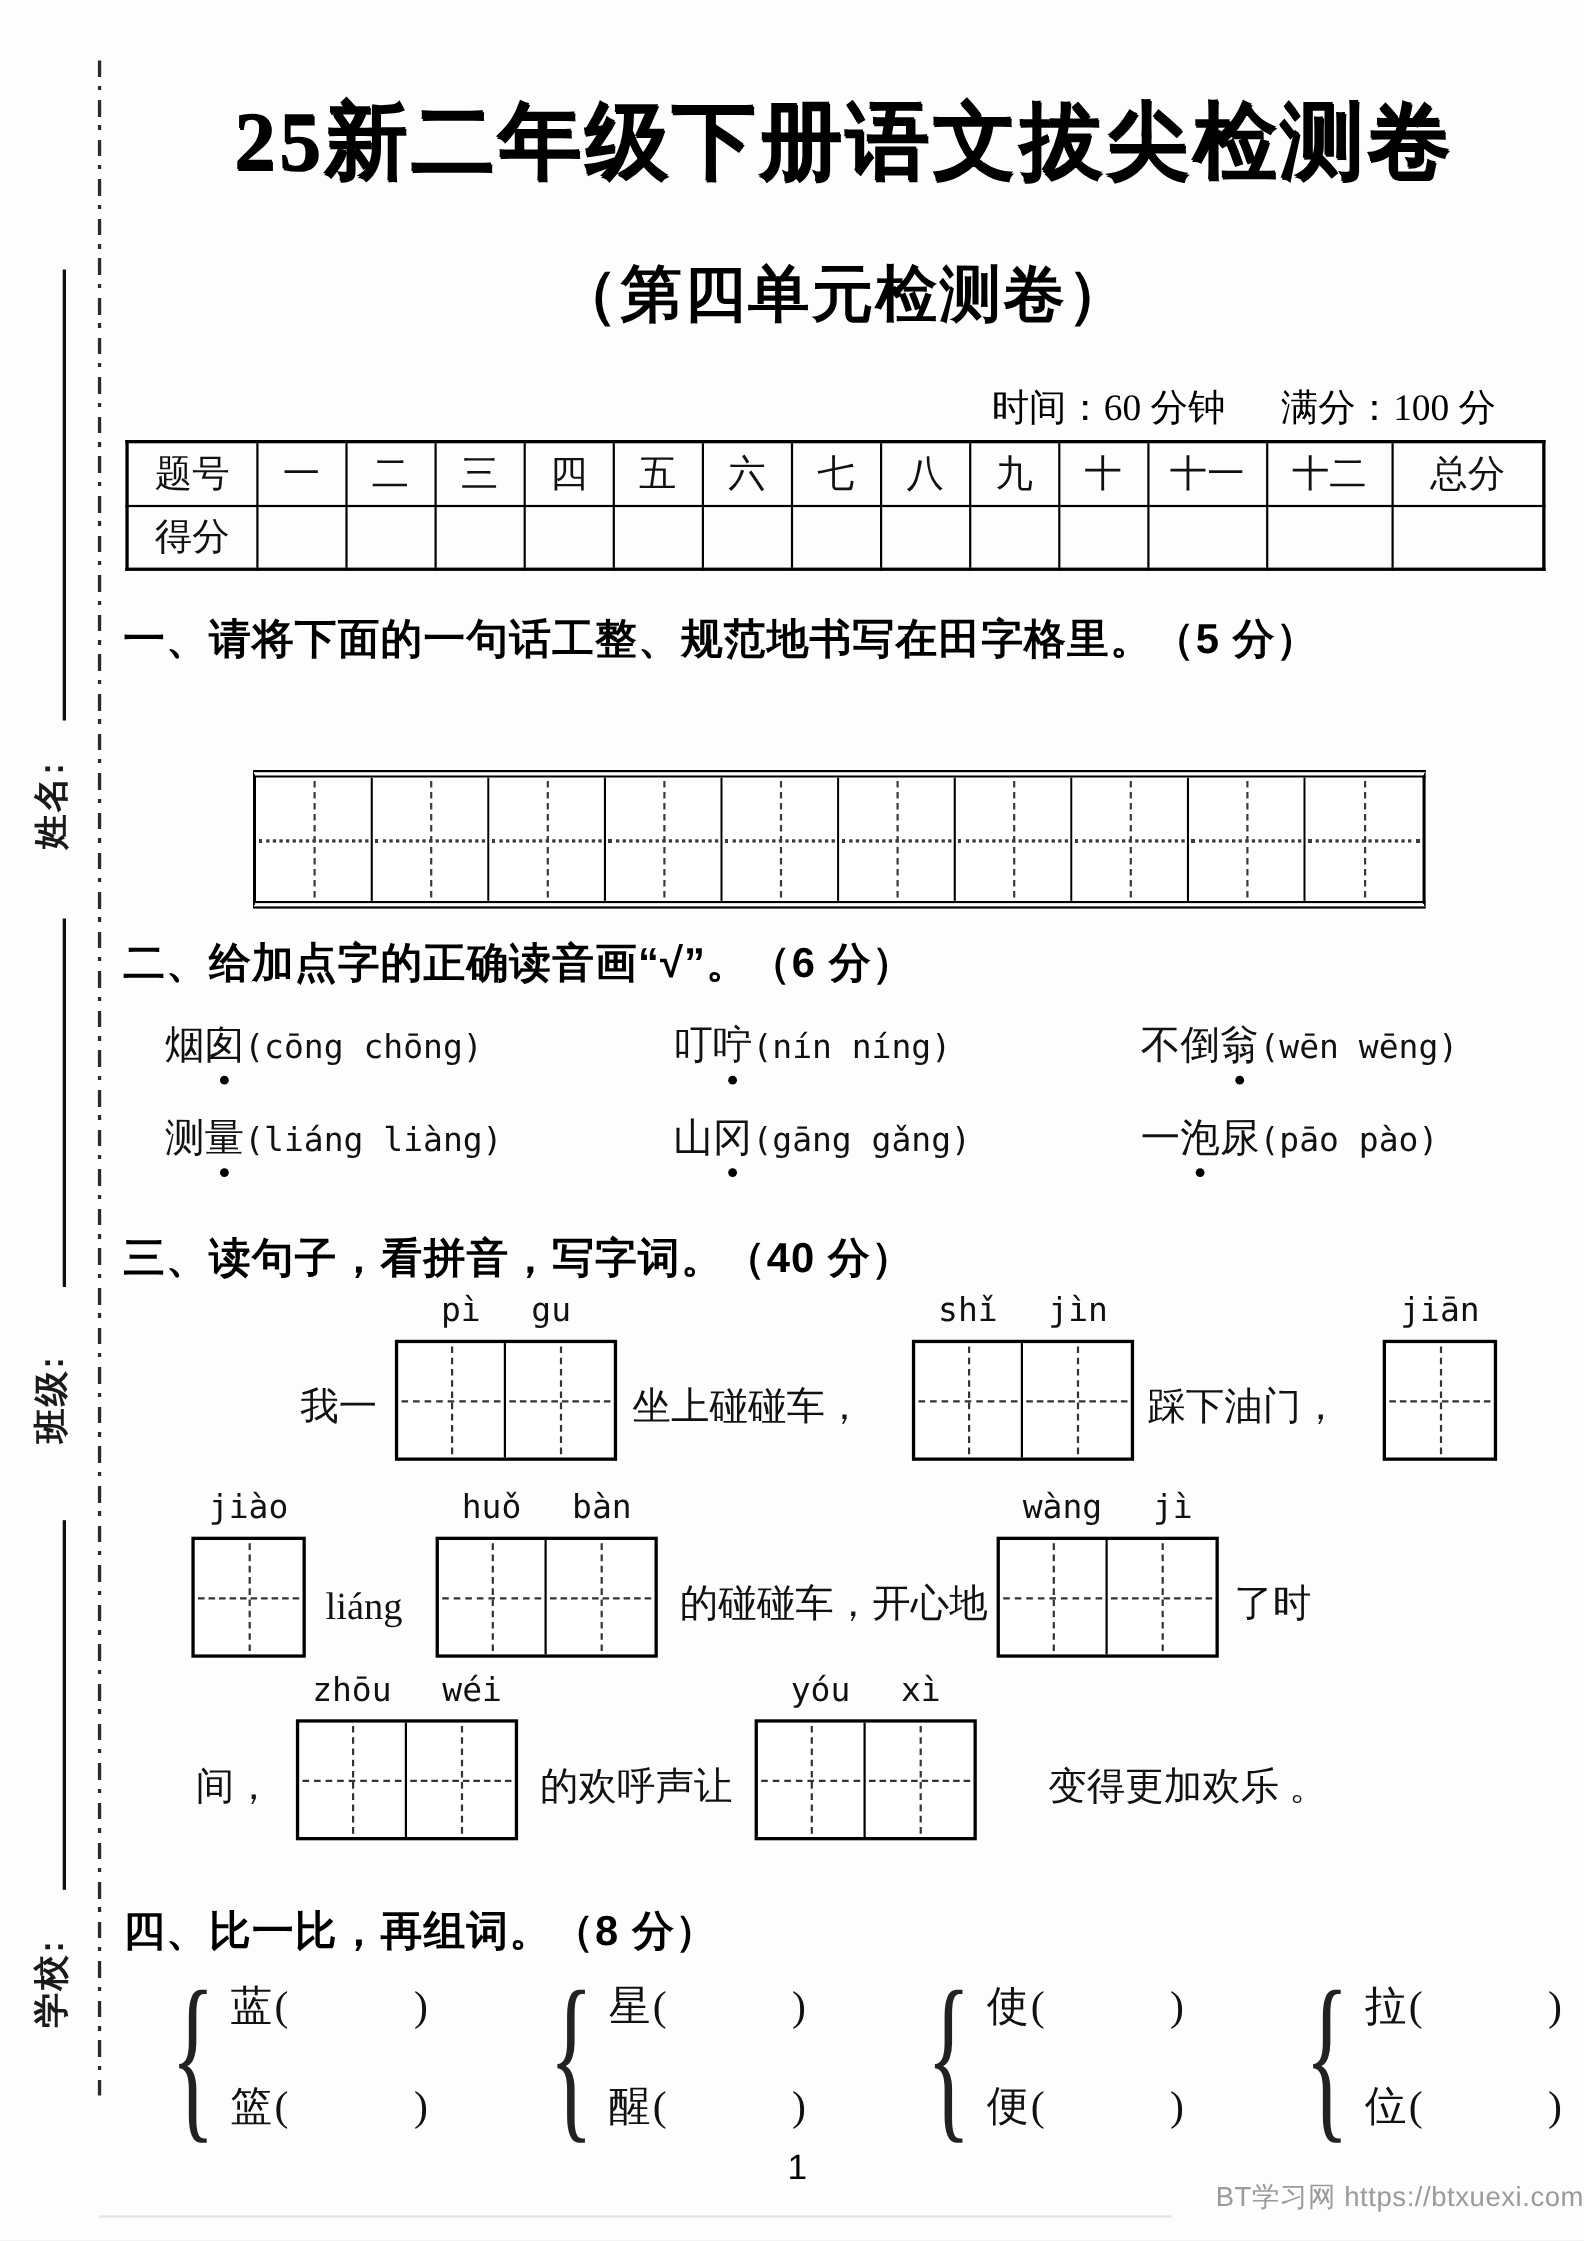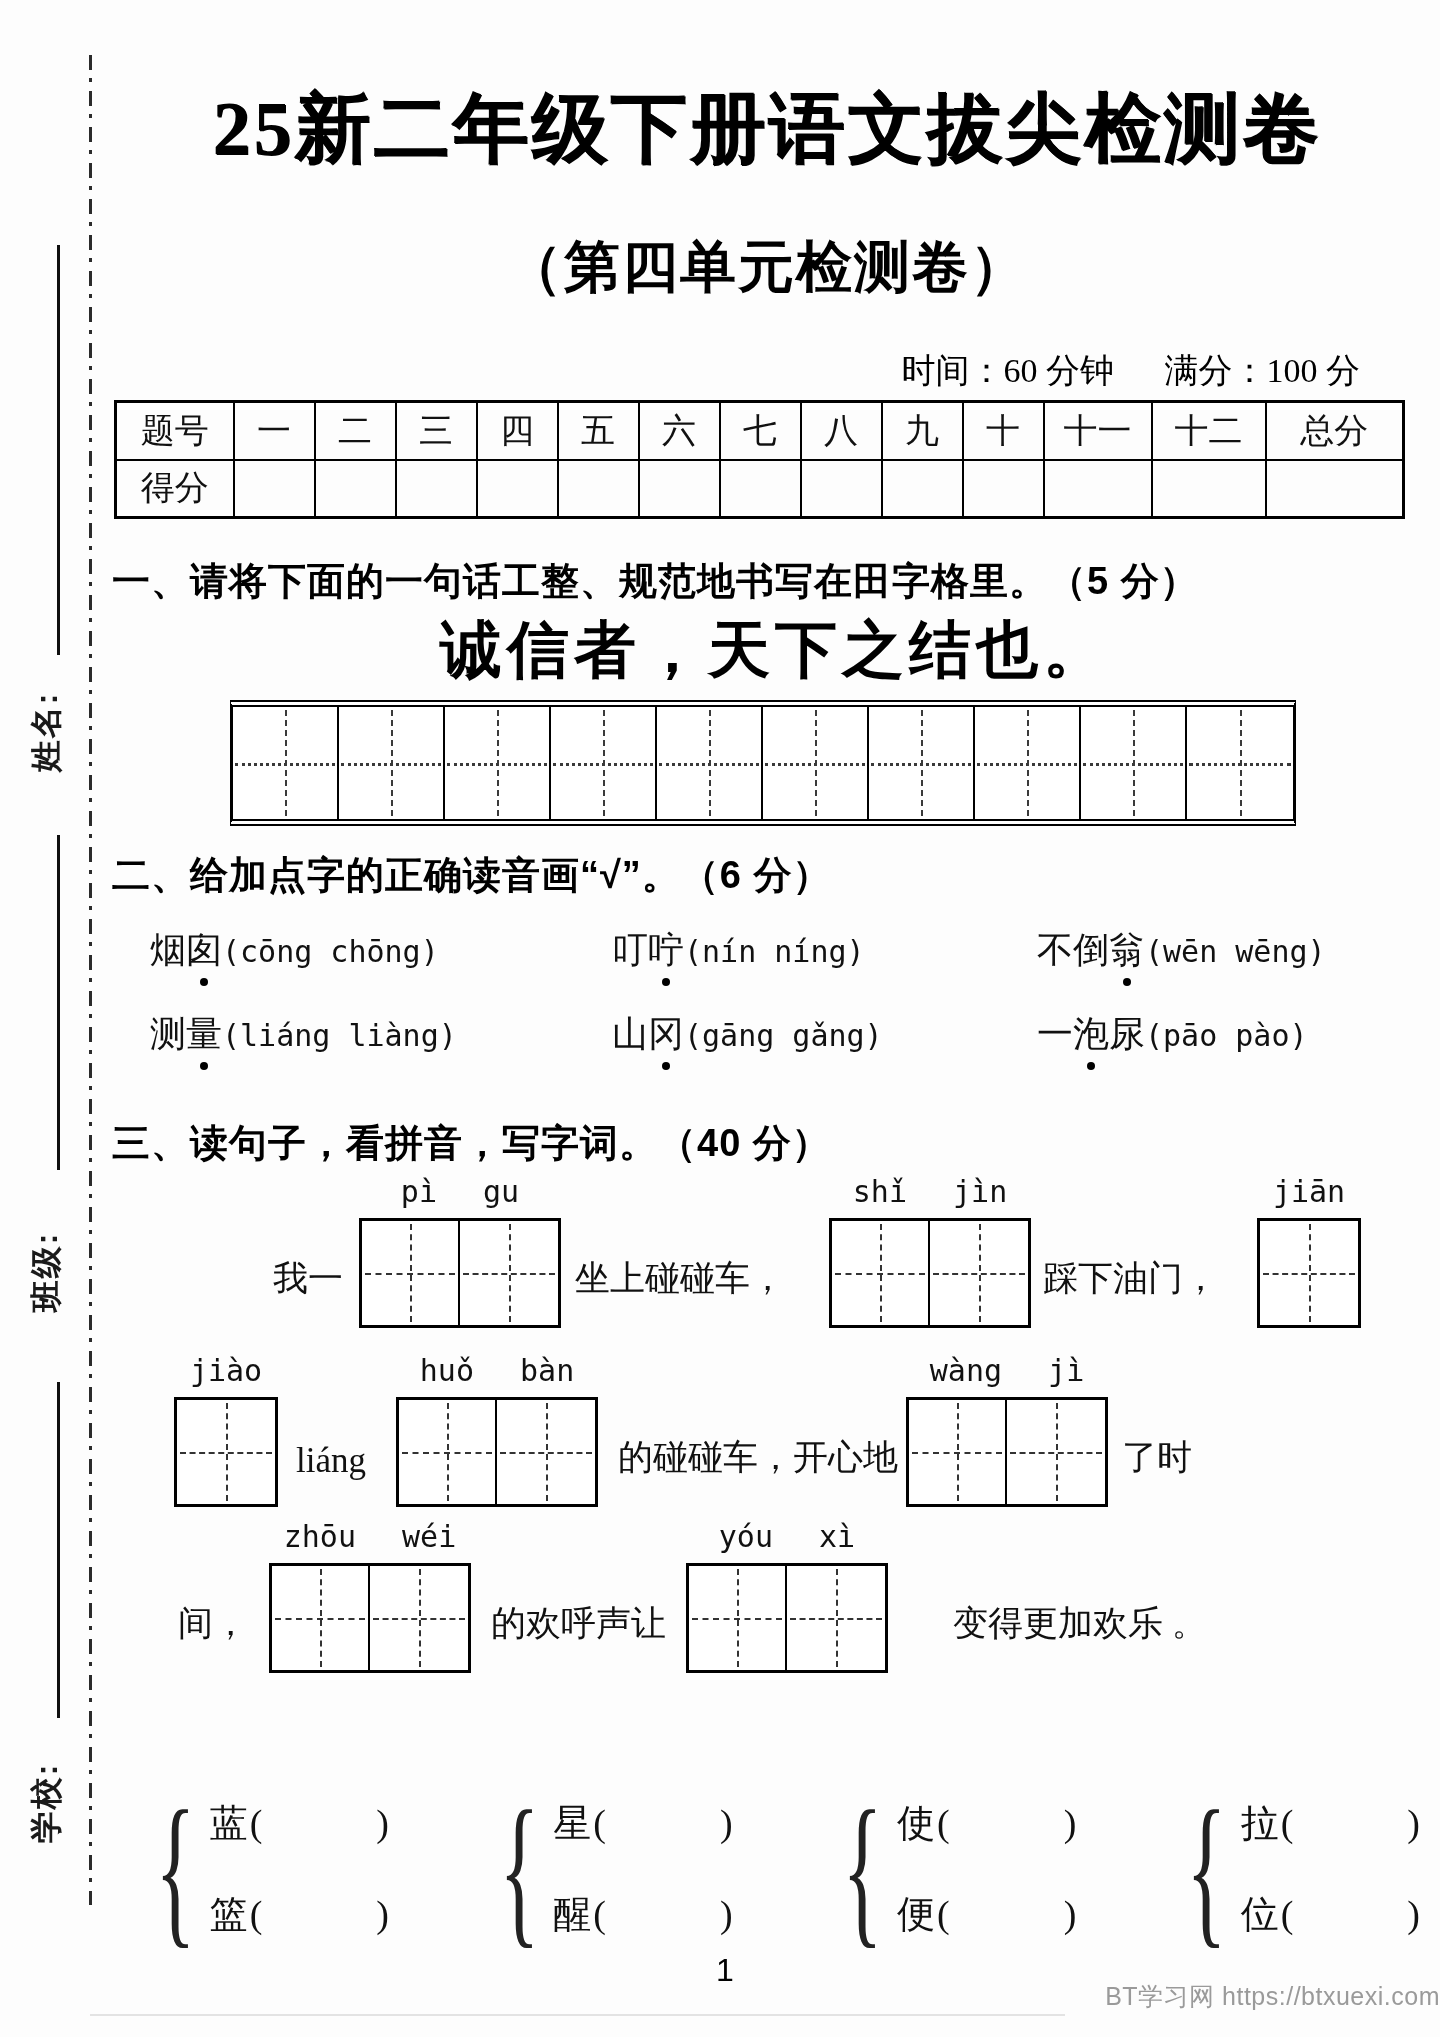--- a/index.html
+++ b/index.html
@@ -223,21 +223,20 @@
         <td></td>
         <td></td>
         <td></td>
         <td></td>
         <td></td>
       </tr>
     </tbody>
   </table>
 
   <div class="sec-heading h-one">一、请将下面的一句话工整、规范地书写在田字格里。（5 分）</div>
-  <div class="copy-sentence">诚信者，天下之结也。</div>
   <div class="tzg-row">
     <div class="tzg-cell"></div>
     <div class="tzg-cell"></div>
     <div class="tzg-cell"></div>
     <div class="tzg-cell"></div>
     <div class="tzg-cell"></div>
     <div class="tzg-cell"></div>
     <div class="tzg-cell"></div>
     <div class="tzg-cell"></div>
     <div class="tzg-cell"></div>
@@ -323,20 +322,21 @@
     <div class="bg g20">
       <div class="pinyin-top">yóu xì</div>
       <div class="wboxes">
           <div class="wb"></div>
           <div class="wb last"></div>
         </div>
     </div>
     <div class="s3t g65">变得更加欢乐 。</div>
   </div>
 
+  <div class="sec-heading h-four">四、比一比，再组词。（8 分）</div>
   <div class="s4-row">
     <div class="s4-group">
       <div class="brace">{</div>
       <div class="s4-col">
         <div class="s4-entry"><span>蓝</span><span class="paren">(　　　)</span></div>
         <div class="s4-entry"><span>篮</span><span class="paren">(　　　)</span></div>
       </div>
     </div>
     <div class="s4-group">
       <div class="brace">{</div>

